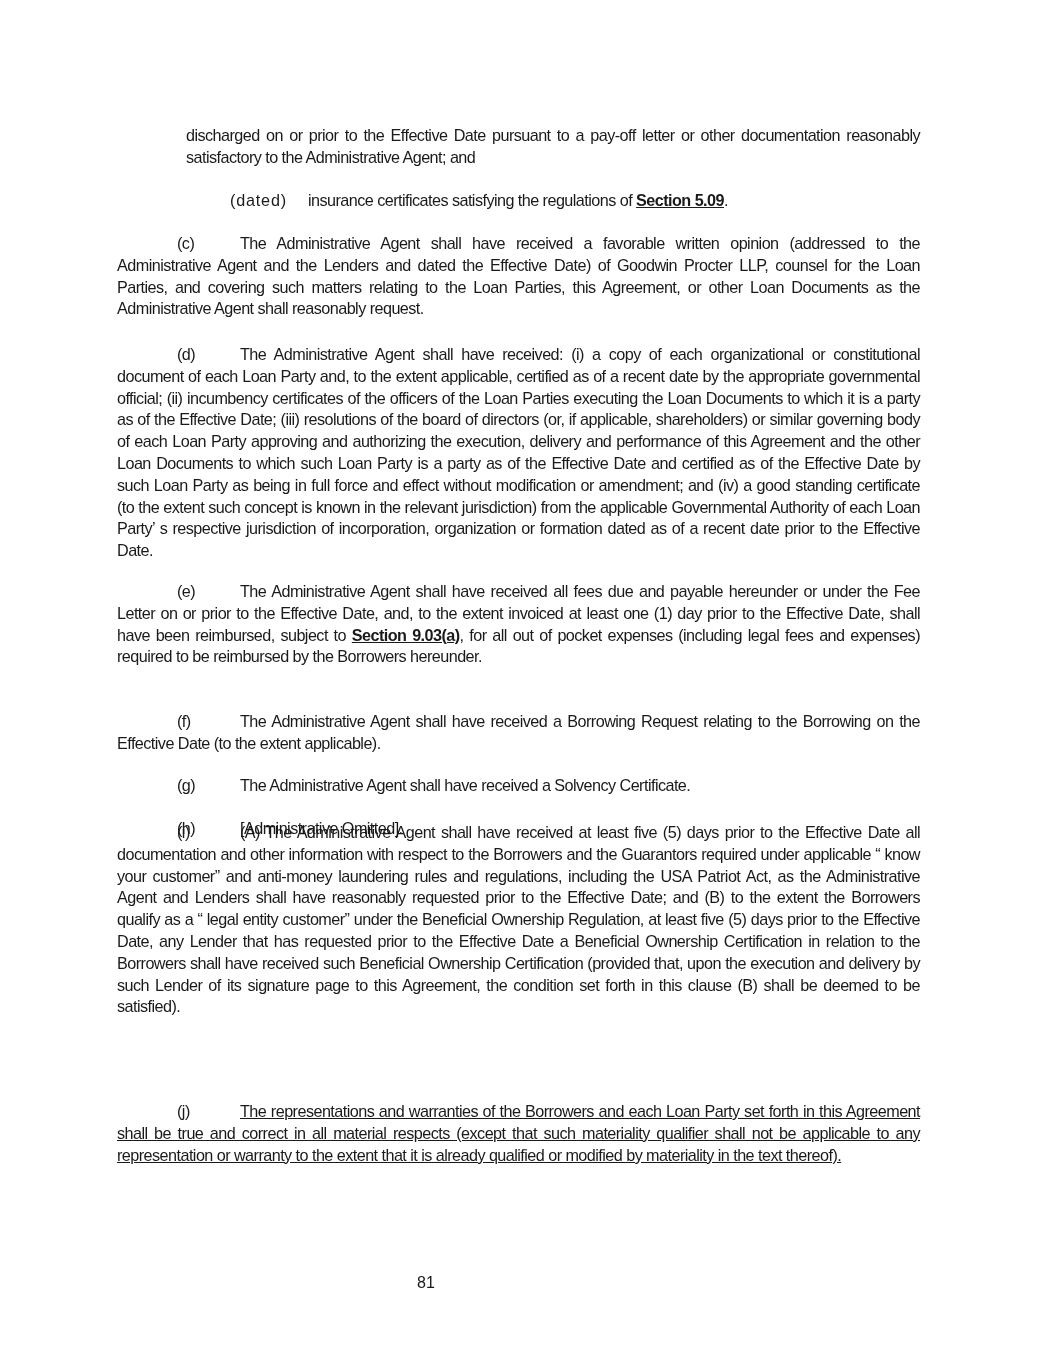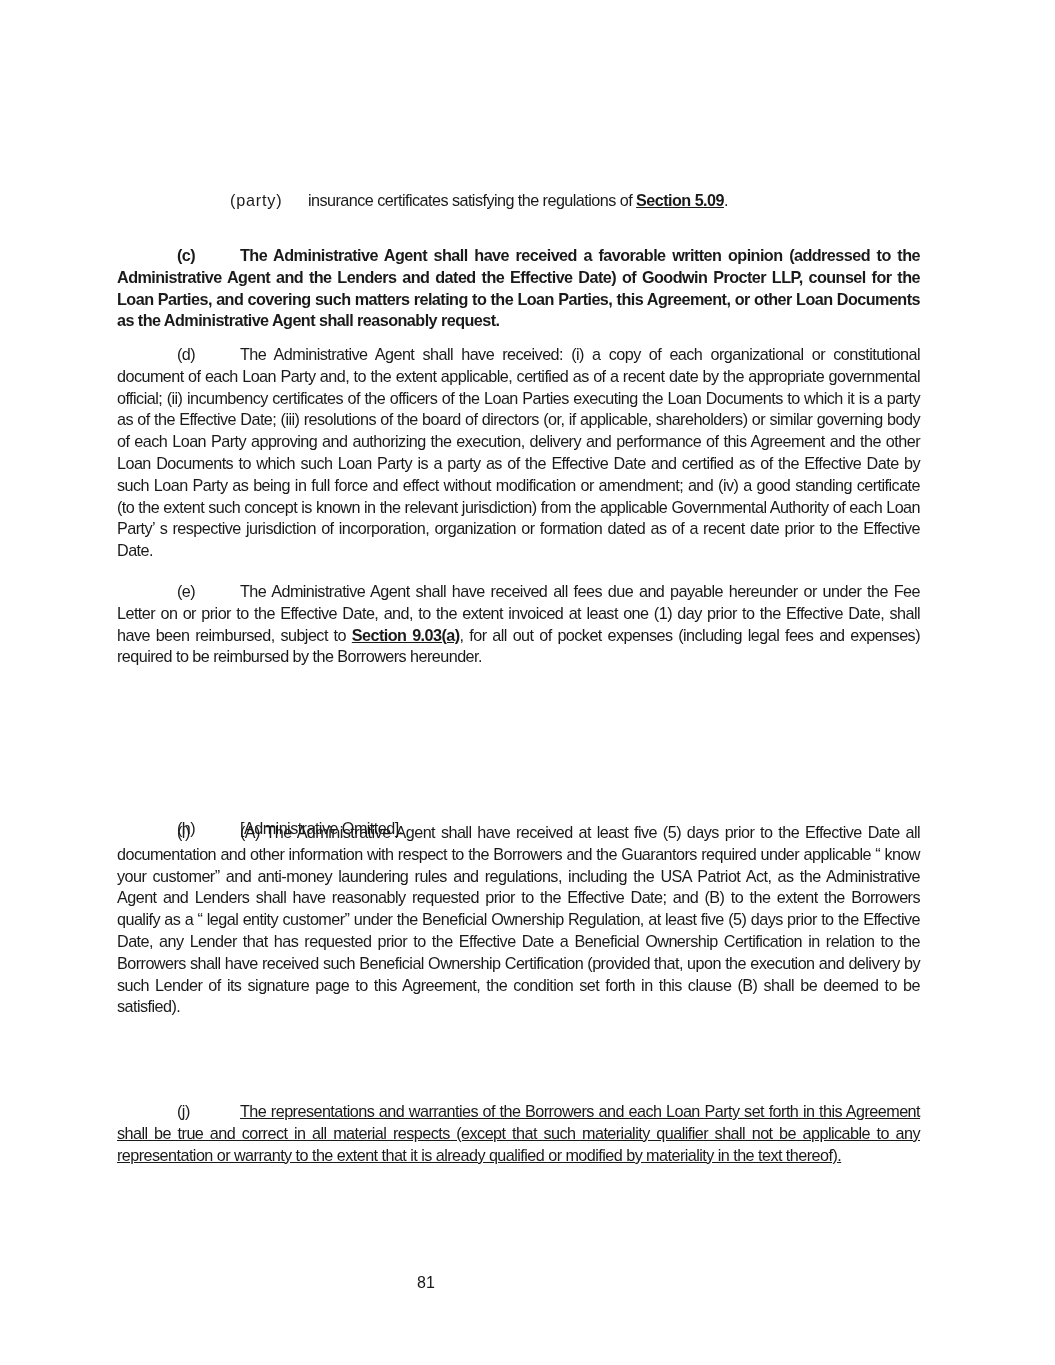--- a/index.html
+++ b/index.html
@@ -25,38 +25,47 @@
     font-size: 16px;
   }
   .tab-lbl { display: inline-block; width: 63px; }
   .it { font-style: normal; }
 </style>
 </head>
 <body>
 
 <div class="page">
 
+  <div class="text-block indent-block" style="top:125px;">
+    <span>discharged on or prior to the Effective Date pursuant to a pay-off letter or other documentation reasonably satisfactory to the Administrative Agent; and</span>
+  </div>
 
   <div class="list-line" style="top:190px; left:230px;">
-    <span class="tab-lbl" style="width:78px; letter-spacing:0.8px;">(party)</span><span>insurance certificates satisfying the regulations of </span><span class="u">Section 5.09</span><span>.</span>
+    <span class="tab-lbl" style="width:78px; letter-spacing:0.8px;">(dated)</span><span>insurance certificates satisfying the regulations of </span><span class="u">Section 5.09</span><span>.</span>
   </div>
 
-  <div class="text-block" style="top:245px;font-weight:bold;">
+  <div class="text-block" style="top:233px;">
     <span class="lbl lbl-c">(c)</span><span>The Administrative Agent shall have received a favorable written opinion (addressed to the Administrative Agent and the Lenders and dated the Effective Date) of Goodwin Procter LLP, counsel for the Loan Parties, and covering such matters relating to the Loan Parties, this Agreement, or other Loan Documents as the Administrative Agent shall reasonably request.</span>
   </div>
 
   <div class="text-block" style="top:344px;">
     <span class="lbl lbl-c">(d)</span><span>The Administrative Agent shall have received: (i) a copy of each organizational or constitutional document of each Loan Party and, to the extent applicable, certified as of a recent date by the appropriate governmental official; (ii) incumbency certificates of the officers of the Loan Parties executing the Loan Documents to which it is a party as of the Effective Date; (iii) resolutions of the board of directors (or, if applicable, shareholders) or similar governing body of each Loan Party approving and authorizing the execution, delivery and performance of this Agreement and the other Loan Documents to which such Loan Party is a party as of the Effective Date and certified as of the Effective Date by such Loan Party as being in full force and effect without modification or amendment; and (iv) a good standing certificate (to the extent such concept is known in the relevant jurisdiction) from the applicable Governmental Authority of each Loan Party’ s respective jurisdiction of incorporation, organization or formation dated as of a recent date prior to the Effective Date.</span>
   </div>
 
   <div class="text-block" style="top:581px;">
     <span class="lbl lbl-c">(e)</span><span>The Administrative Agent shall have received all fees due and payable hereunder or under the Fee Letter on or prior to the Effective Date, and, to the extent invoiced at least one (1) day prior to the Effective Date, shall have been reimbursed, subject to </span><span class="u">Section 9.03(a)</span><span>, for all out of pocket expenses (including legal fees and expenses) required to be reimbursed by the Borrowers hereunder.</span>
   </div>
 
+  <div class="text-block" style="top:711px;">
+    <span class="lbl lbl-c">(f)</span><span>The Administrative Agent shall have received a Borrowing Request relating to the Borrowing on the Effective Date (to the extent applicable).</span>
+  </div>
 
+  <div class="text-block" style="top:775px;">
+    <span class="lbl lbl-c">(g)</span><span>The Administrative Agent shall have received a Solvency Certificate.</span>
+  </div>
 
   <div class="text-block" style="top:818px;">
     <span class="lbl lbl-c">(h)</span><span>[Administrative Omitted].</span>
   </div>
 
   <div class="text-block" style="top:822px;">
     <span class="lbl lbl-c">(i)</span><span>(A) The Administrative Agent shall have received at least five (5) days prior to the Effective Date all documentation and other information with respect to the Borrowers and the Guarantors required under applicable “ know your customer” and anti-money laundering rules and regulations, including the USA Patriot Act, as the Administrative Agent and Lenders shall have reasonably requested prior to the Effective Date; and (B) to the extent the Borrowers qualify as a “ legal entity customer” under the Beneficial Ownership Regulation, at least five (5) days prior to the Effective Date, any Lender that has requested prior to the Effective Date a Beneficial Ownership Certification in relation to the Borrowers shall have received such Beneficial Ownership Certification (</span><span class="it">provided</span><span> that, upon the execution and delivery by such Lender of its signature page to this Agreement, the condition set forth in this clause (B) shall be deemed to be satisfied).</span>
   </div>
 
   <div class="text-block" style="top:1101px;text-decoration:underline;">

